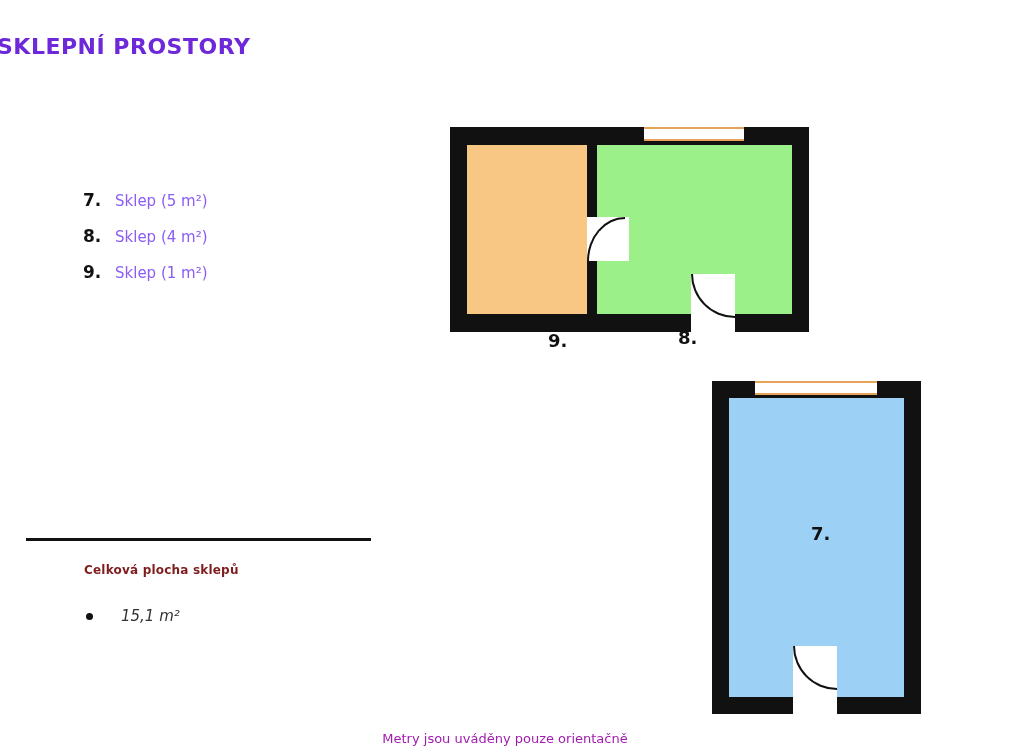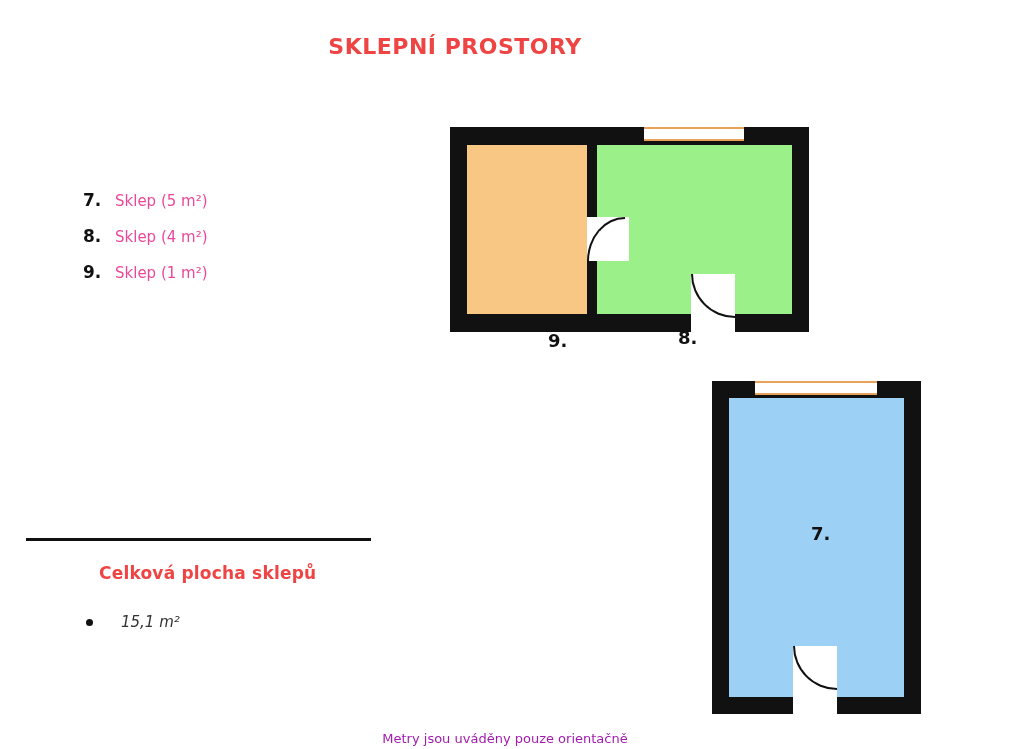--- a/index.html
+++ b/index.html
@@ -15,26 +15,26 @@
     color: #111111;
     overflow: hidden;
   }
 
   
   .title {
     position: absolute;
     left: 0;
     top: 34px;
     width: 916px;
-    text-align: center;
+    text-align: left;
     font-family: "DejaVu Sans", sans-serif;
     font-weight: bold;
     font-size: 22px;
     letter-spacing: 0.5px;
-    color: #ef4444;
+    color: #6d28d9;
   }
   
   .title-inner {
     display: inline-block;
     transform: translateX(-3px);
   }
 
   
   .legend {
     position: absolute;
@@ -56,44 +56,44 @@
   }
   .legend-num {
     font-weight: bold;
     font-size: 17px;
     width: 32px;
     flex: 0 0 32px;
     color: #111111;
   }
   .legend-label {
     font-size: 15px;
-    color: #ec4899;
+    color: #8b5cf6;
     text-align: center;
   }
 
   
   .divider {
     position: absolute;
     left: 26px;
     top: 538px;
     width: 345px;
     height: 3px;
     background: #111111;
   }
   .total {
     position: absolute;
     left: 83px;
     top: 563px;
     width: 330px;
   }
   .total-heading {
     font-weight: bold;
-    font-size: 17px;
-    color: #ef4444;
-    margin: 0 0 30px 16px;
+    font-size: 12px;
+    color: #7f1d1d;
+    margin: 0 0 30px 1px;
     letter-spacing: 0.2px;
   }
   .total-row {
     display: flex;
     align-items: center;
     font-style: italic;
   }
   .bullet {
     width: 7px;
     height: 7px;

